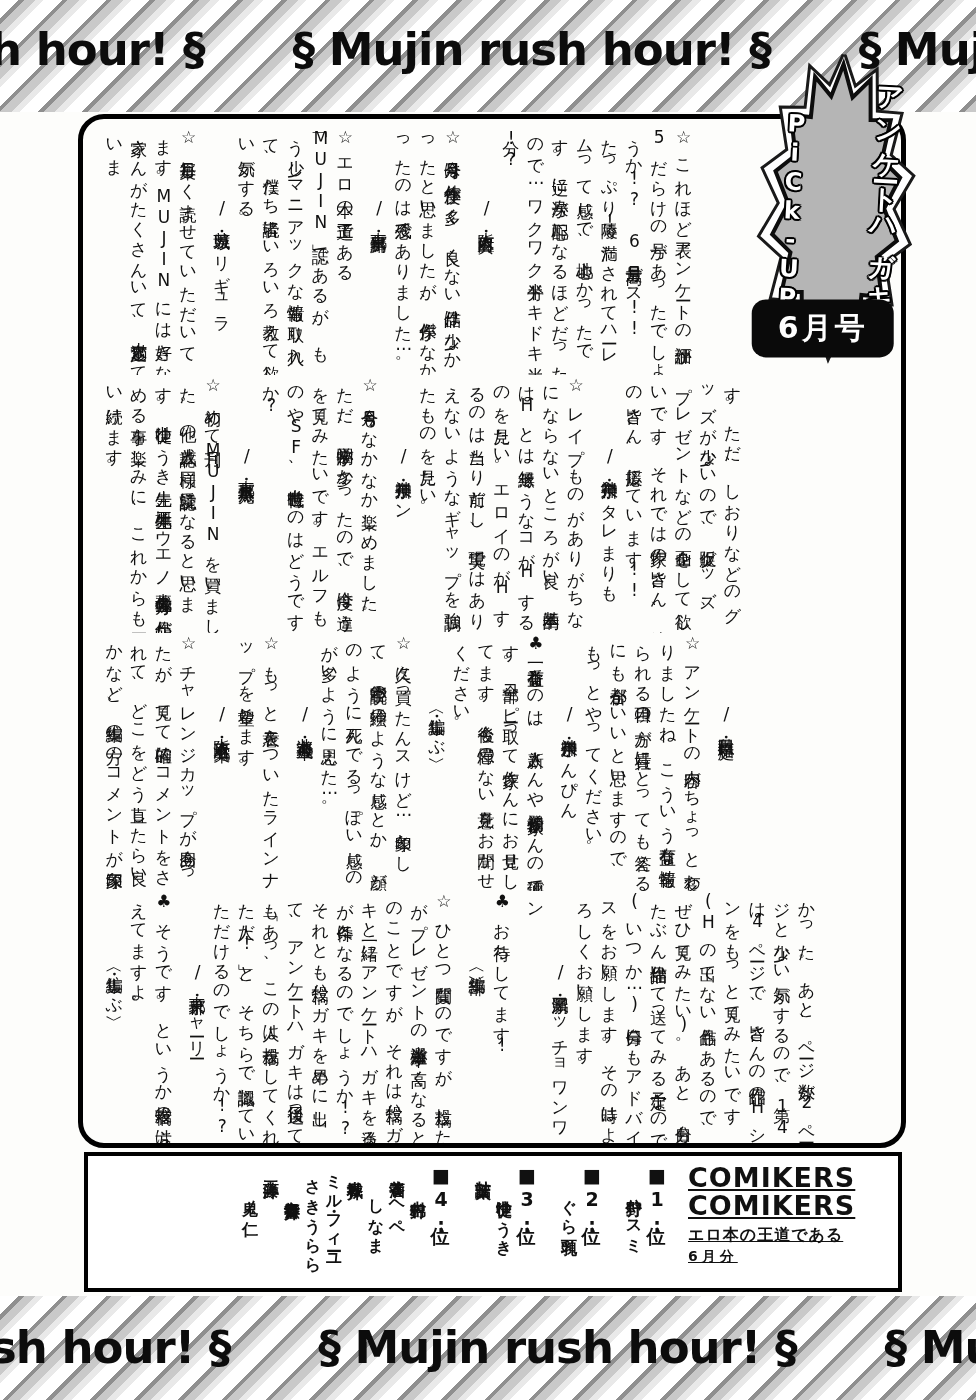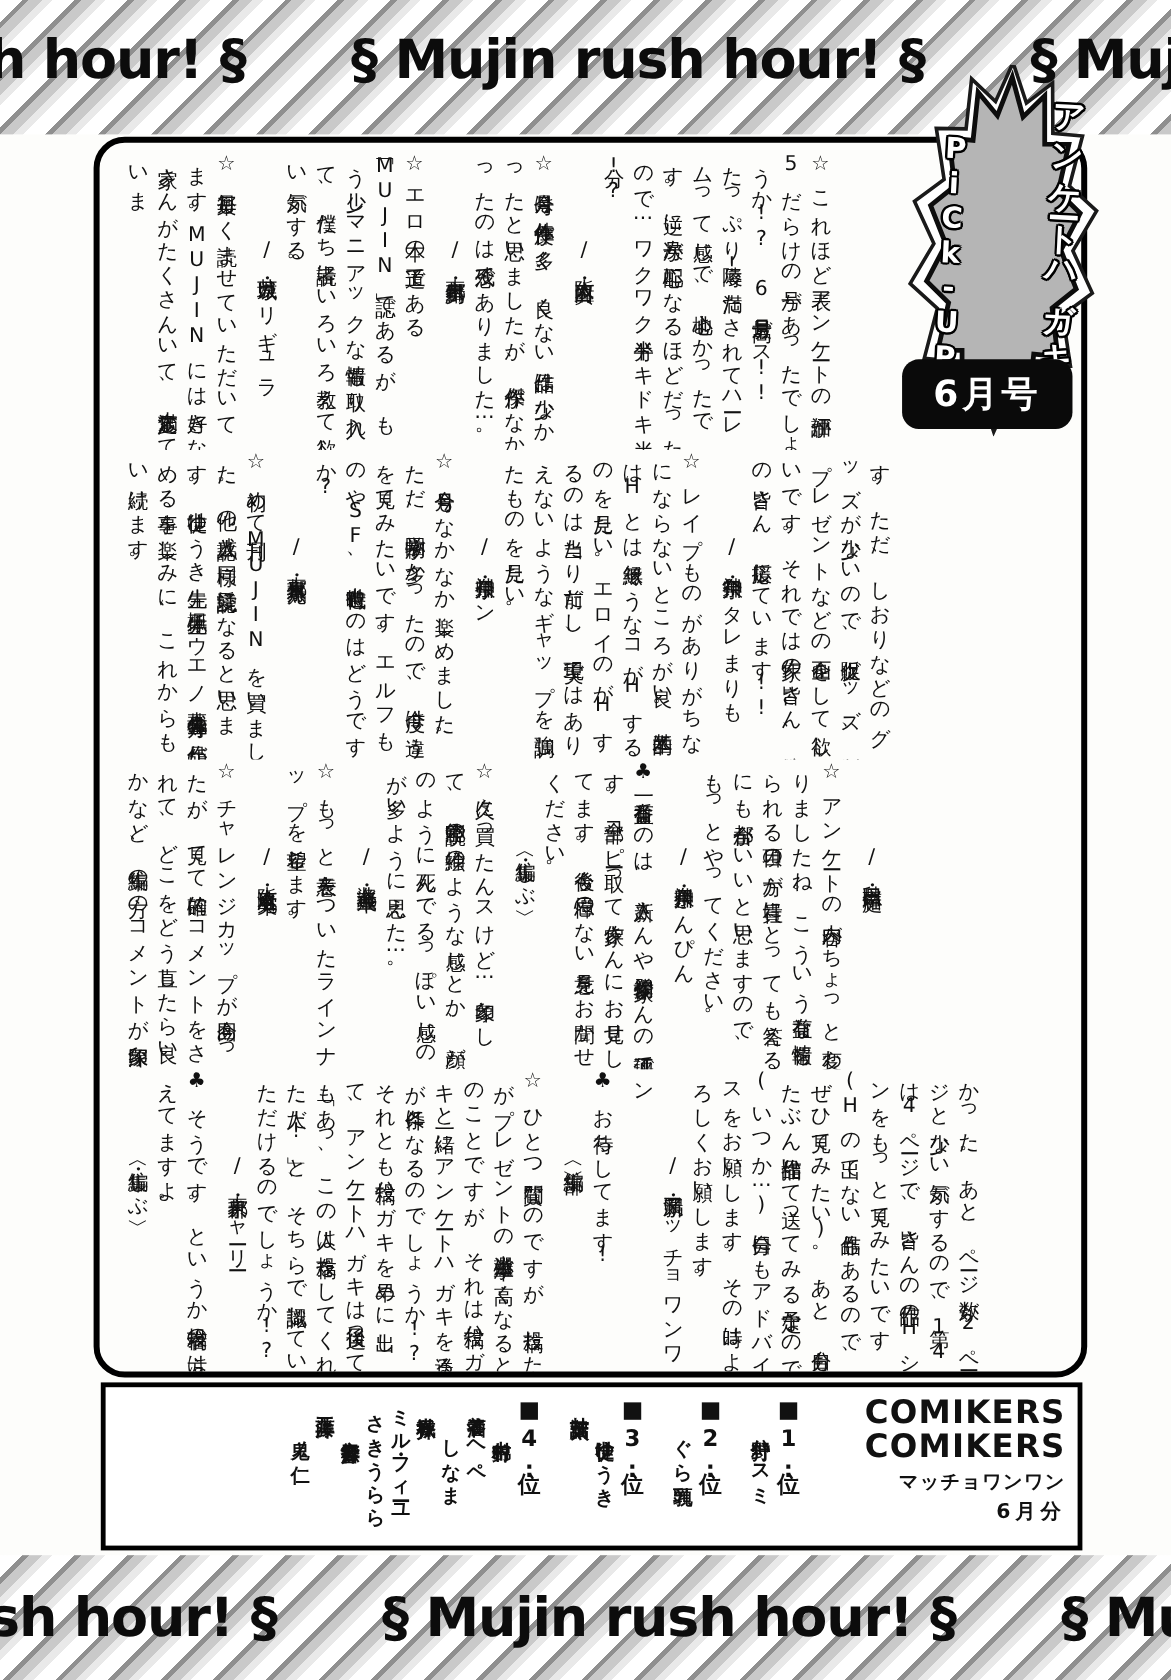--- a/index.html
+++ b/index.html
@@ -59,24 +59,24 @@
     display:flex;align-items:center;justify-content:center;
     font-size:30px;font-weight:900;letter-spacing:3px;transform:rotate(-3deg);
   }
   
   .ranking-box{
     position:absolute;left:84px;top:1152px;width:818px;height:140px;
     box-sizing:border-box;border:4px solid #000;background:#fff;z-index:2;
     display:flex;flex-direction:row-reverse;align-items:stretch;
     padding:4px 10px;
   }
-  .rank-header{width:200px;text-align:right;padding-top:4px;}
+  .rank-header{width:200px;text-align:left;padding-top:4px;text-decoration:underline;}
   .rh1,.rh2{font-size:27px;font-weight:900;letter-spacing:1px;line-height:1.05;}
   .rh3{font-size:16px;font-weight:900;margin-top:4px;letter-spacing:1px;}
-  .rh4{font-size:17px;font-weight:900;margin-top:2px;letter-spacing:4px;}
+  .rh4{font-size:14px;font-weight:900;margin-top:2px;letter-spacing:4px;}
   .rank-entry{
     writing-mode:vertical-rl;text-orientation:upright;
     margin-right:18px;font-weight:700;
   }
   .rank-entry b{display:block;font-size:19px;padding-top:4px;letter-spacing:2px;}
   .rank-entry span{display:block;font-size:16px;letter-spacing:1px;}
   .rank-entry span:nth-of-type(odd){padding-top:28px;}
   .rank-entry span:nth-of-type(even){padding-top:8px;}
   .rank-entry span:nth-of-type(5){padding-top:4px;}
 </style>
@@ -130,21 +130,21 @@
     </svg>
     <div class="title-main outline-txt">アンケートハガキ</div>
     <div class="title-sub outline-txt">PiCk-UP</div>
     <div class="title-badge">6月号</div>
   </div>
 
   <div class="ranking-box">
     <div class="rank-header">
       <div class="rh1">COMIKERS</div>
       <div class="rh2">COMIKERS</div>
-      <div class="rh3">マッチョワンワン</div>
+      <div class="rh3">エロ本の王道である</div>
       <div class="rh4">6月分</div>
     </div>
     <div class="rank-entry">
       <b>■1位:</b>
       <span>狩野ハスミ</span>
     </div>
     <div class="rank-entry">
       <b>■2位:</b>
       <span>ぐら乳頭</span>
     </div>

